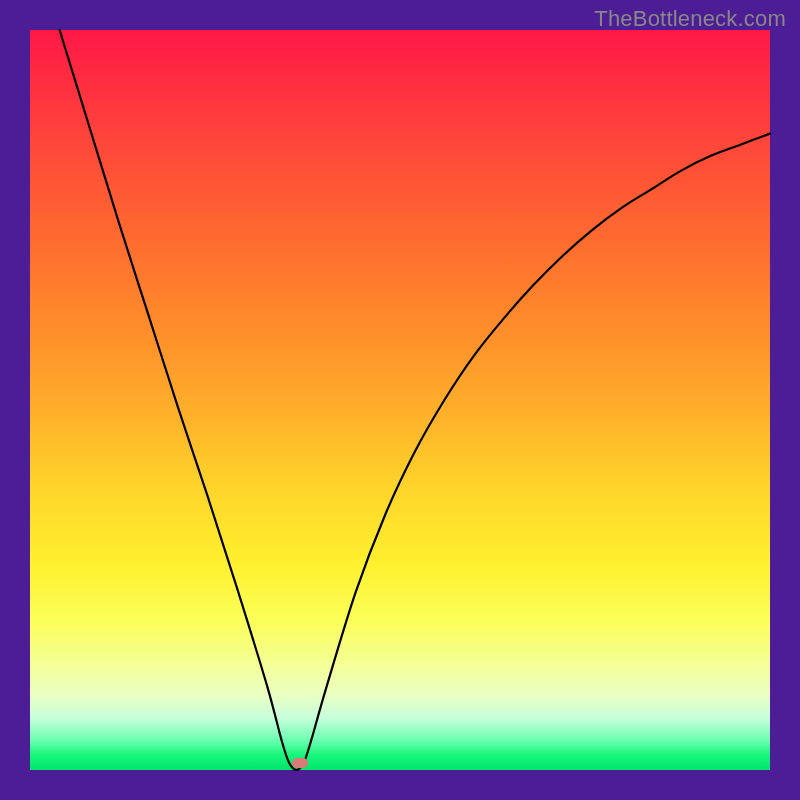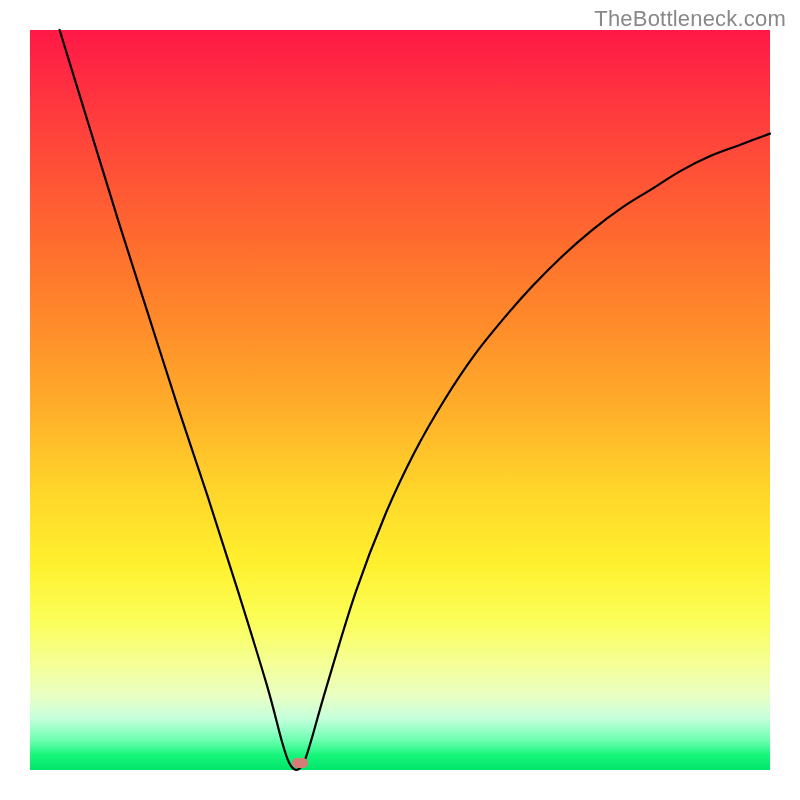--- a/index.html
+++ b/index.html
@@ -1,21 +1,21 @@
 <!DOCTYPE html>
 <html><head>
 <meta charset="utf-8">
 <style>
   * { margin: 0; padding: 0; box-sizing: border-box; }
   html, body { width: 800px; height: 800px; overflow: hidden; background: #000; }
   .frame {
     position: relative;
     width: 800px;
     height: 800px;
-    background: #ffffff;
+    background: #4c1d95;
   }
   .watermark {
     position: absolute;
     top: 6px;
     right: 14px;
     font-family: Arial, Helvetica, sans-serif;
     font-size: 22px;
     color: #888;
     letter-spacing: 0.2px;
     z-index: 5;

